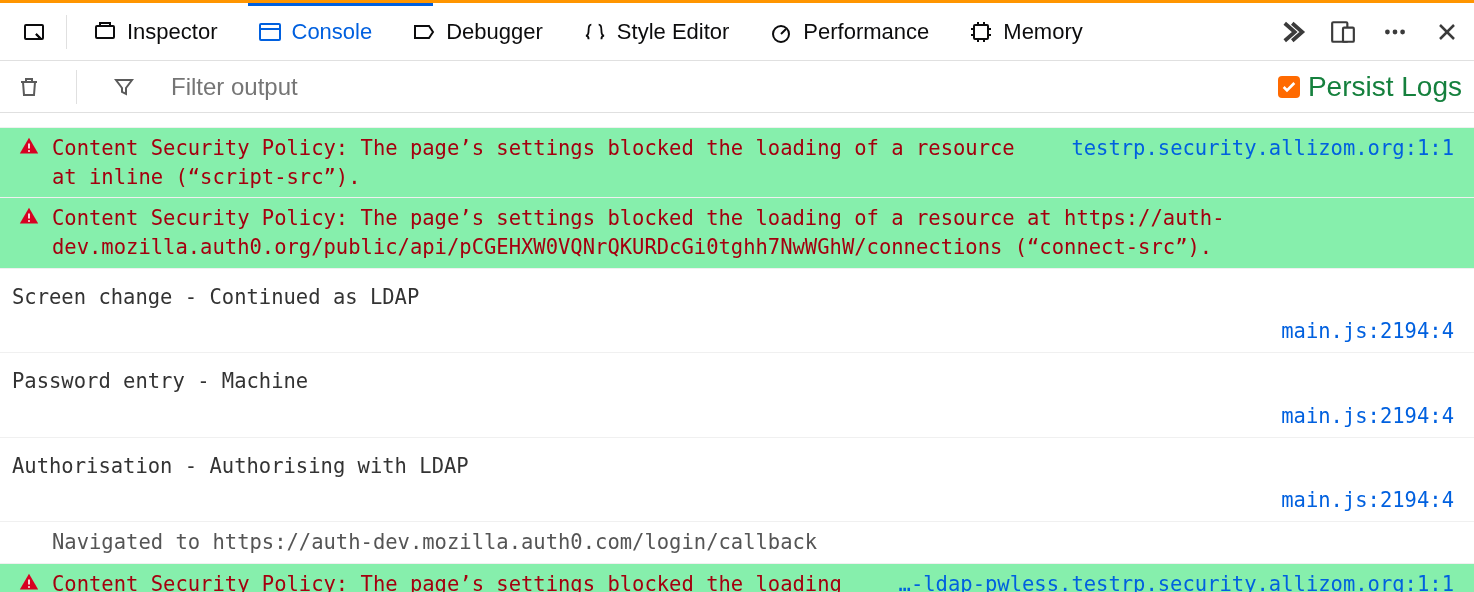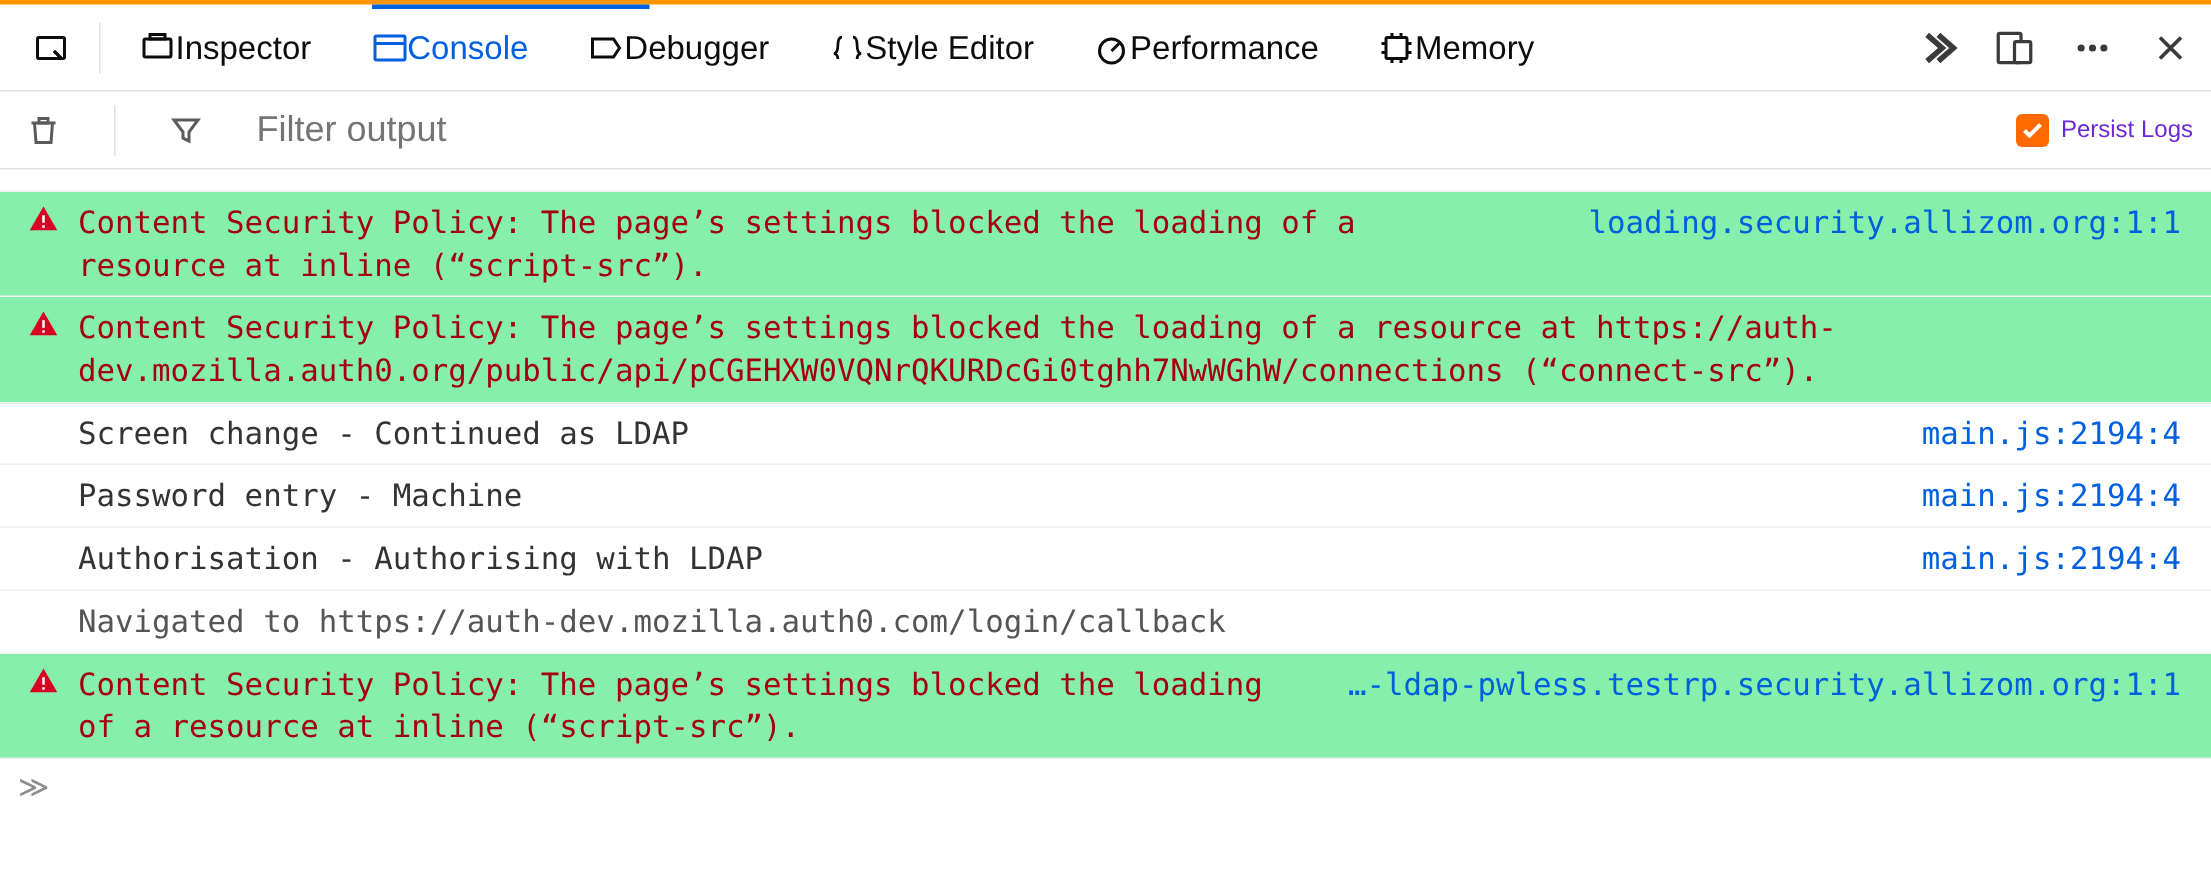--- a/index.html
+++ b/index.html
@@ -24,20 +24,21 @@
       display: flex;
       align-items: center;
       height: 58px;
       border-bottom: 1px solid #e0e0e0;
       padding: 0 8px;
       position: relative;
     }
     .tab-btn {
       display: flex;
       align-items: center;
+      gap: 10px;
       padding: 0 20px;
       height: 100%;
       font-size: 22px;
       color: #0c0c0d;
       cursor: pointer;
       user-select: none;
     }
     .tab-btn.active { color: #0060df; text-align: center; }
     .tab-icon { width: 24px; height: 24px; display: inline-flex; align-items: center; justify-content: center; }
     .tabs-right {
@@ -76,22 +77,22 @@
       outline: none;
       font-size: 24px;
       color: #737373;
       font-family: inherit;
       padding: 4px 6px;
     }
     .persist {
       display: flex;
       align-items: center;
       gap: 8px;
-      font-size: 16px;
-      color: #6d28d9;
+      font-size: 28px;
+      color: #15803d;
       cursor: pointer;
     }
     .persist-check {
       width: 22px; height: 22px;
       background: #ff6a00;
       border-radius: 4px;
       display: inline-flex;
       align-items: center;
       justify-content: center;
       color: #fff;
@@ -104,21 +105,21 @@
       line-height: 1.4;
     }
     .log-row {
       display: flex;
       padding: 6px 14px 6px 12px;
       border-bottom: 1px solid #f0f0f0;
       gap: 6px;
     }
     .log-row.nav { color: #555; }
     .log-row.err { background: #86efac; color: #a4000f; }
-    .log-row.log { color: #333; }
+    .log-row.log { color: #333; flex-direction: column; }
     .log-gutter {
       width: 34px;
       flex-shrink: 0;
       display: flex;
       justify-content: center;
       padding-top: 2px;
     }
     .err-icon {
       width: 20px; height: 20px;
       color: #d70022;
@@ -295,21 +296,21 @@
     <div class="log-row err">
       <div class="log-gutter">
         <svg class="err-icon" viewBox="0 0 24 24" fill="#d70022">
           <path d="M12 2L1 21h22L12 2zm0 5l7.5 13h-15L12 7z" opacity="0"></path>
           <path d="M12 2L1 21h22L12 2z"></path>
           <rect x="11" y="9" width="2" height="6" fill="#fff"></rect>
           <rect x="11" y="17" width="2" height="2" fill="#fff"></rect>
         </svg>
       </div>
       <div class="log-msg">Content Security Policy: The page’s settings blocked the loading of a resource at inline (“script-src”).</div>
-      <div class="log-src">loading.security.allizom.org:1:1</div>
+      <div class="log-src">testrp.security.allizom.org:1:1</div>
     </div>
     <div class="log-row err">
       <div class="log-gutter">
         <svg class="err-icon" viewBox="0 0 24 24" fill="#d70022">
           <path d="M12 2L1 21h22L12 2zm0 5l7.5 13h-15L12 7z" opacity="0"></path>
           <path d="M12 2L1 21h22L12 2z"></path>
           <rect x="11" y="9" width="2" height="6" fill="#fff"></rect>
           <rect x="11" y="17" width="2" height="2" fill="#fff"></rect>
         </svg>
       </div>

